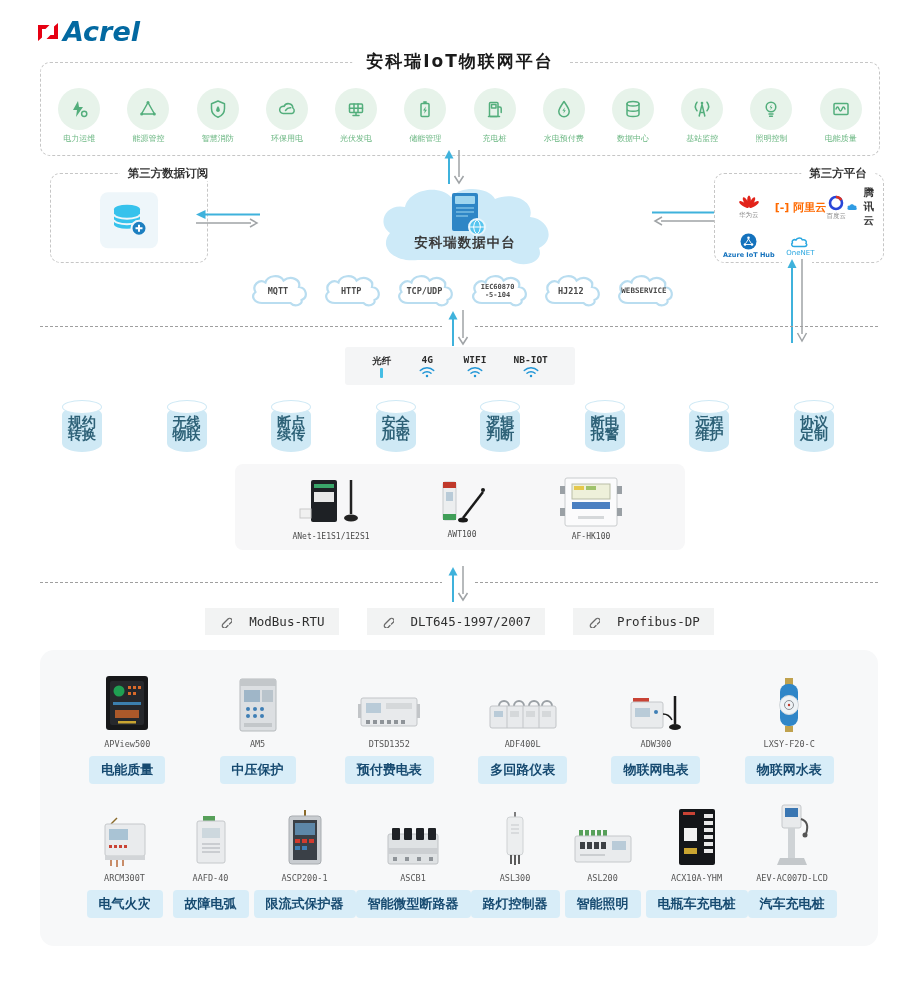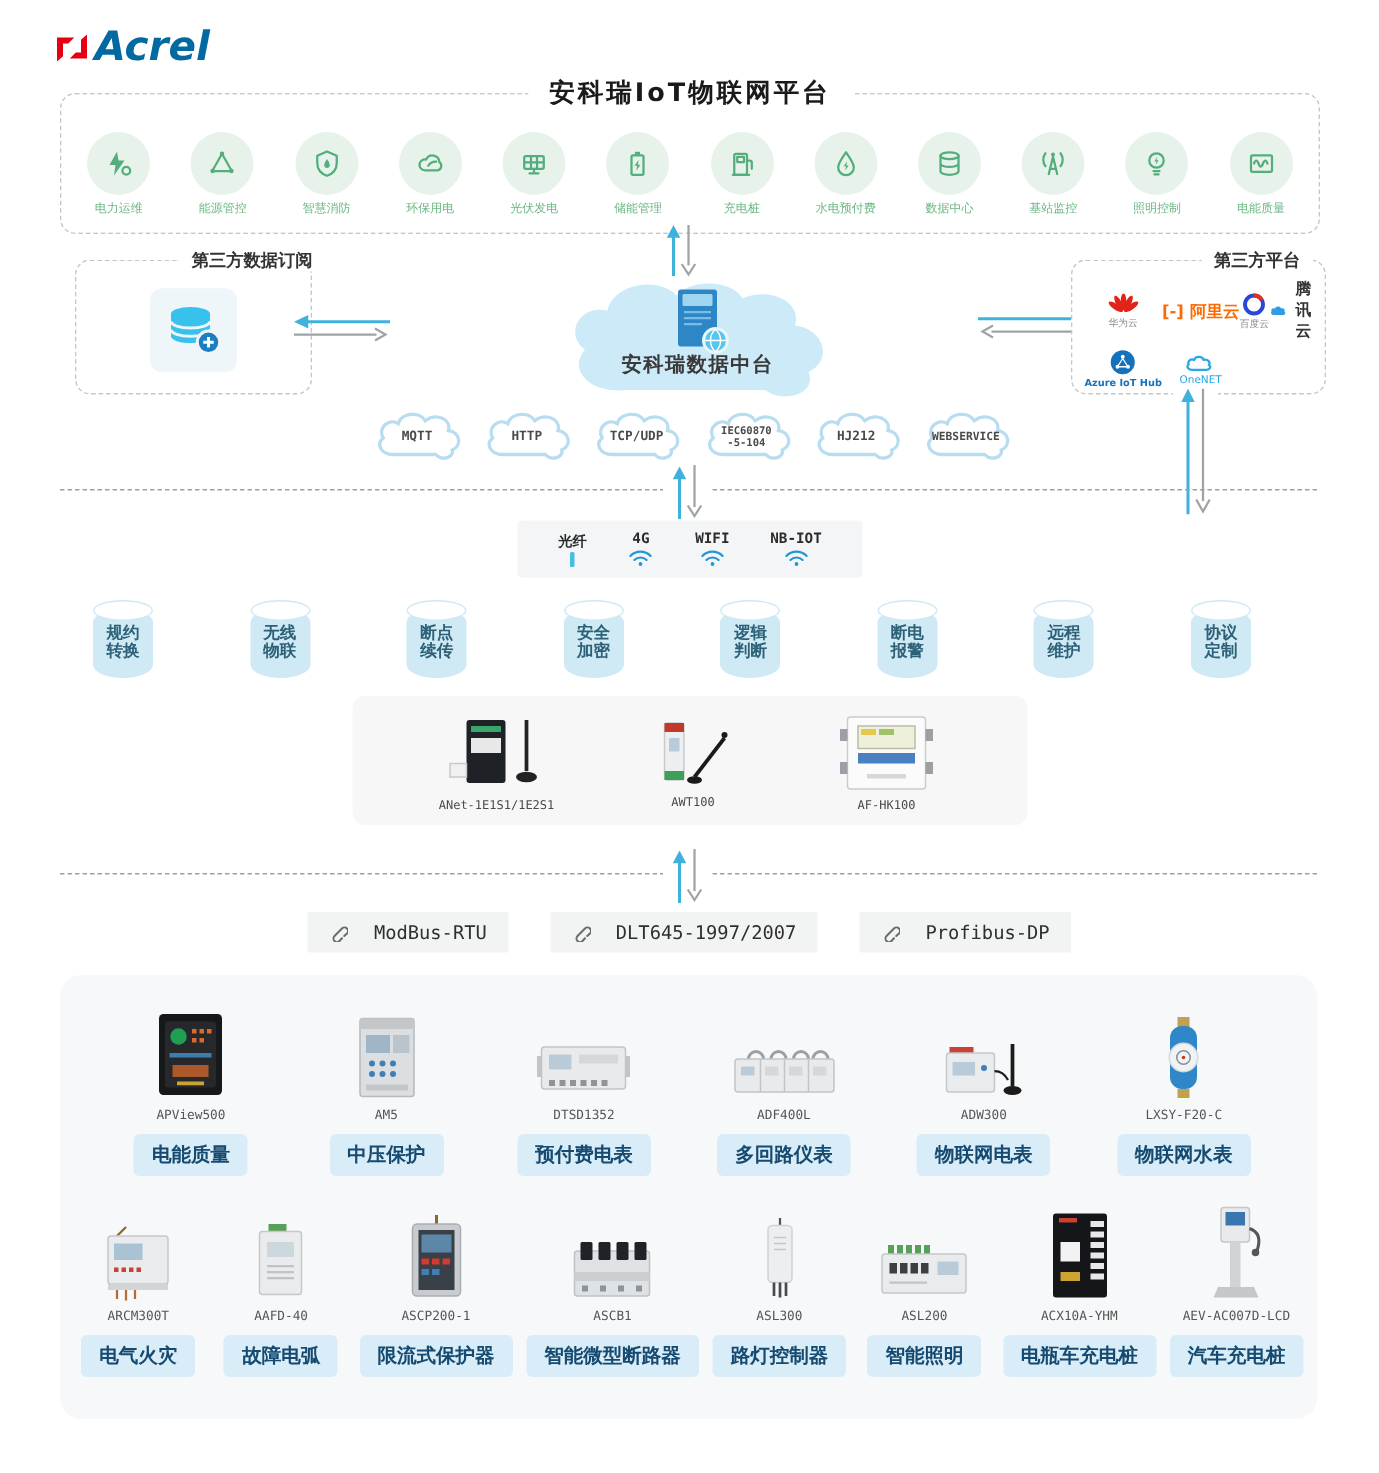--- a/index.html
+++ b/index.html
@@ -72,40 +72,40 @@
   .fiber-line{width:2.5px;height:10px;background:#45bde4;border-radius:1px;}
 
   
   .cyls{left:62px;top:400px;width:772px;display:flex;justify-content:space-between;}
   .cyl{position:relative;width:40px;height:52px;}
   .cyl-body{position:absolute;top:6px;left:0;width:40px;height:46px;background:#cfe9f5;
             border-radius:20px/9px;}
   .cyl-top{position:absolute;top:0;left:0;width:40px;height:14px;background:#fff;
            border:1.5px solid #cfe9f5;border-radius:50%;box-sizing:border-box;}
   .cyl-label{position:absolute;top:16px;left:0;width:40px;text-align:center;
-             font-size:11px;font-weight:bold;color:#2d6177;line-height:12px;}
+             font-size:14px;font-weight:bold;color:#2d6177;line-height:12px;}
 
   
   .gwbox{left:235px;top:464px;width:450px;height:86px;background:#f7f7f8;border-radius:8px;
          display:flex;justify-content:space-evenly;align-items:center;}
   .gw{display:flex;flex-direction:column;align-items:center;}
   .gw-model{font-size:8px;color:#4a4a4a;margin-top:2px;
             font-family:"DejaVu Sans Mono","Liberation Mono",monospace;}
 
   
   .chips{left:0;right:0;top:608px;display:flex;justify-content:center;gap:28px;}
   .chip{display:flex;align-items:center;gap:17px;background:#f2f3f3;padding:6px 14px;
         font-size:12.5px;color:#2f2f2f;
         font-family:"DejaVu Sans Mono","Liberation Mono",monospace;}
 
   
   .prodbox{left:40px;top:650px;width:838px;height:296px;background:#f7f8f9;border-radius:14px;}
   .prow{display:flex;justify-content:space-evenly;align-items:flex-end;}
   .prow1{margin-top:20px;}
-  .prow2{margin-top:24px;}
+  .prow2{margin-top:24px;justify-content:center;}
   .pcell{display:flex;flex-direction:column;align-items:center;min-width:86px;}
   .pimg{height:64px;display:flex;align-items:flex-end;justify-content:center;}
   .pimg2{height:60px;}
   .pmodel{font-size:8.5px;color:#555;margin-top:5px;white-space:nowrap;
           font-family:"DejaVu Sans Mono","Liberation Mono",monospace;}
   .pchip{margin-top:7px;background:#d8edf8;border-radius:4px;padding:5px 12px;
          font-size:13px;font-weight:bold;color:#164a70;white-space:nowrap;}
 </style>
 </head>
 <body>

